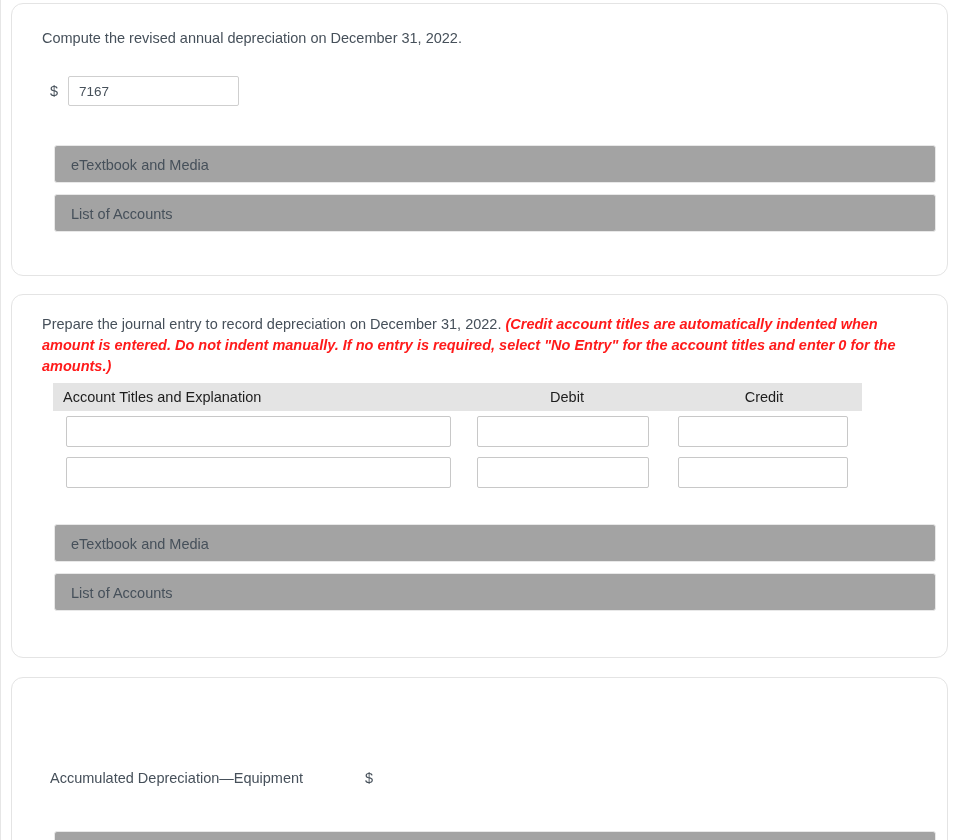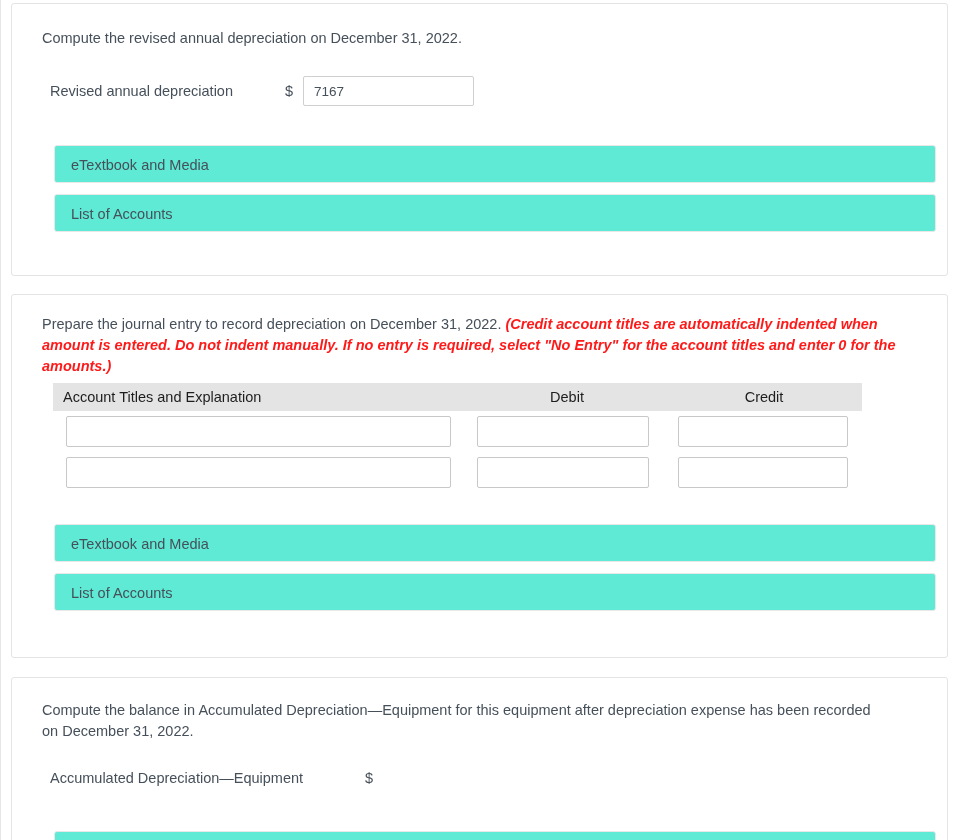--- a/index.html
+++ b/index.html
@@ -33,21 +33,21 @@
     height: 840px;
     background: #e6e6e6;
   }
 
   .card {
     position: absolute;
     left: 11px;
     width: 937px;
     background: #ffffff;
     border: 1px solid #e4e4e4;
-    border-radius: 3px;
+    border-radius: 12px;
     box-sizing: border-box;
   }
 
   .prompt {
     font-size: 14.5px;
     line-height: 21px;
     color: #46505a;
     margin: 0;
     padding: 0;
   }
@@ -86,21 +86,21 @@
     padding: 0 10px;
     outline: none;
   }
 
   
   .acc-btn {
     display: block;
     width: 882px;
     height: 38px;
     line-height: 38px;
-    background: #5eead4;
+    background: #a3a3a3;
     border: 1px solid #e8e8e8;
     border-radius: 3px;
     box-sizing: border-box;
     padding: 0 16px;
     font-size: 14.5px;
     color: #46505a;
     text-align: left;
     font-family: "Liberation Sans", sans-serif;
     cursor: pointer;
   }
@@ -151,21 +151,20 @@
 
 <div id="page">
 
   <div class="page-gutter"></div>
 
   <div class="card" style="top:3px; height:273px;">
 
     <div class="prompt" style="position:absolute; left:30px; top:24px; width:870px;">Compute the revised annual depreciation on December 31, 2022.</div>
 
     <div class="answer-row" style="position:absolute; left:38px; top:72px;">
-      <span class="answer-label" style="width:235px; display:inline-block;">Revised annual depreciation</span>
       <span class="dollar">$</span>
       <input class="ans-input" style="width: 171px;" type="text" value="7167">
     </div>
 
     <button class="acc-btn" style="position:absolute; left:42px; top:141px;">eTextbook and Media</button>
 
     <button class="acc-btn" style="position:absolute; left:42px; top:190px;">List of Accounts</button>
   </div>
 
   <div class="card" style="top:294px; height:364px;">
@@ -211,21 +210,20 @@
       </tbody>
     </table>
 
     <button class="acc-btn" style="position:absolute; left:42px; top:229px;">eTextbook and Media</button>
 
     <button class="acc-btn" style="position:absolute; left:42px; top:278px;">List of Accounts</button>
   </div>
 
   <div class="card" style="top:677px; height:200px;">
 
-    <div class="prompt" style="position:absolute; left:30px; top:22px; width:845px;">Compute the balance in Accumulated Depreciation—Equipment for this equipment after depreciation expense has been recorded on December 31, 2022.</div>
 
     <div class="answer-row" style="position:absolute; left:38px; top:92px;">
       <span class="answer-label" style="width:315px; display:inline-block;">Accumulated Depreciation—Equipment</span>
       <span class="dollar">$</span>
     </div>
 
     <button class="acc-btn" style="position:absolute; left:42px; top:153px;">eTextbook and Media</button>
   </div>
 
 </div>

